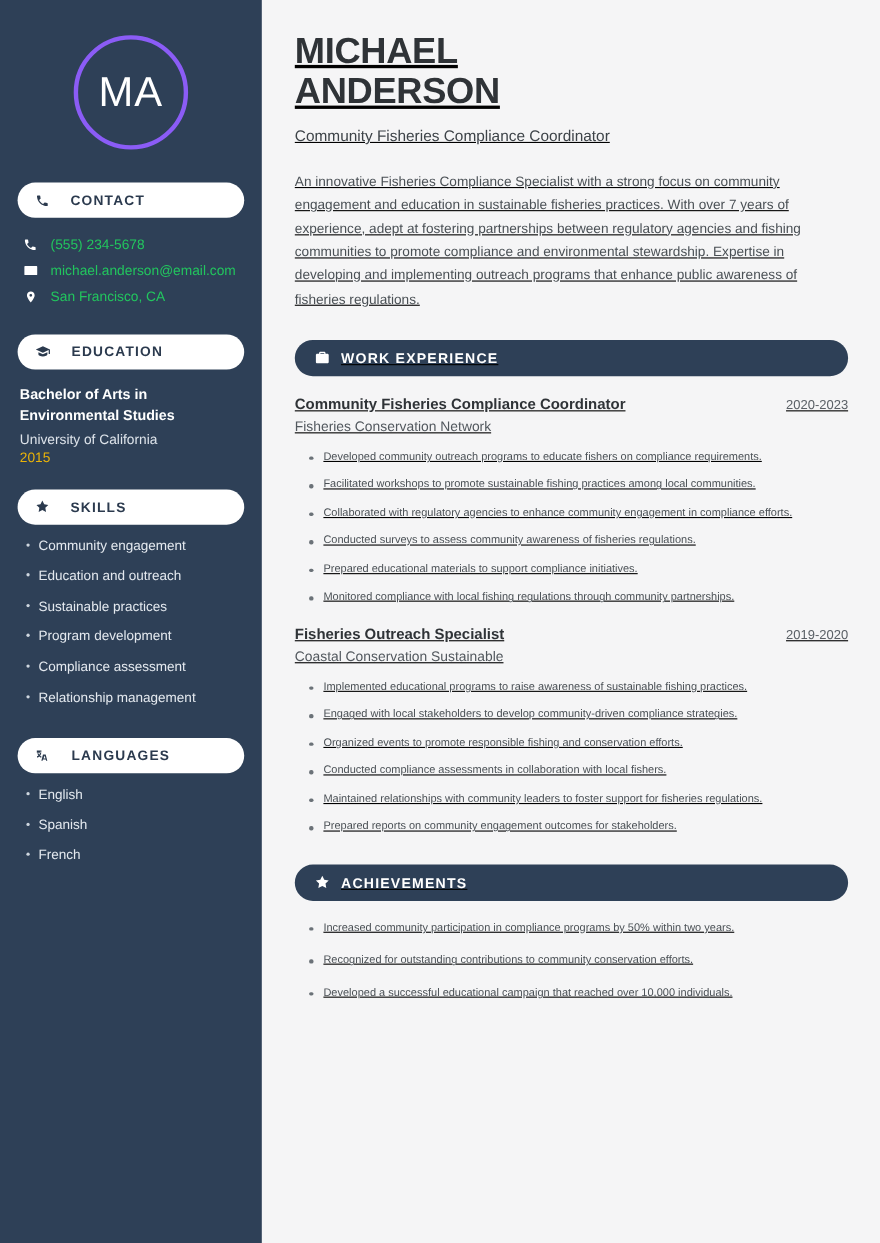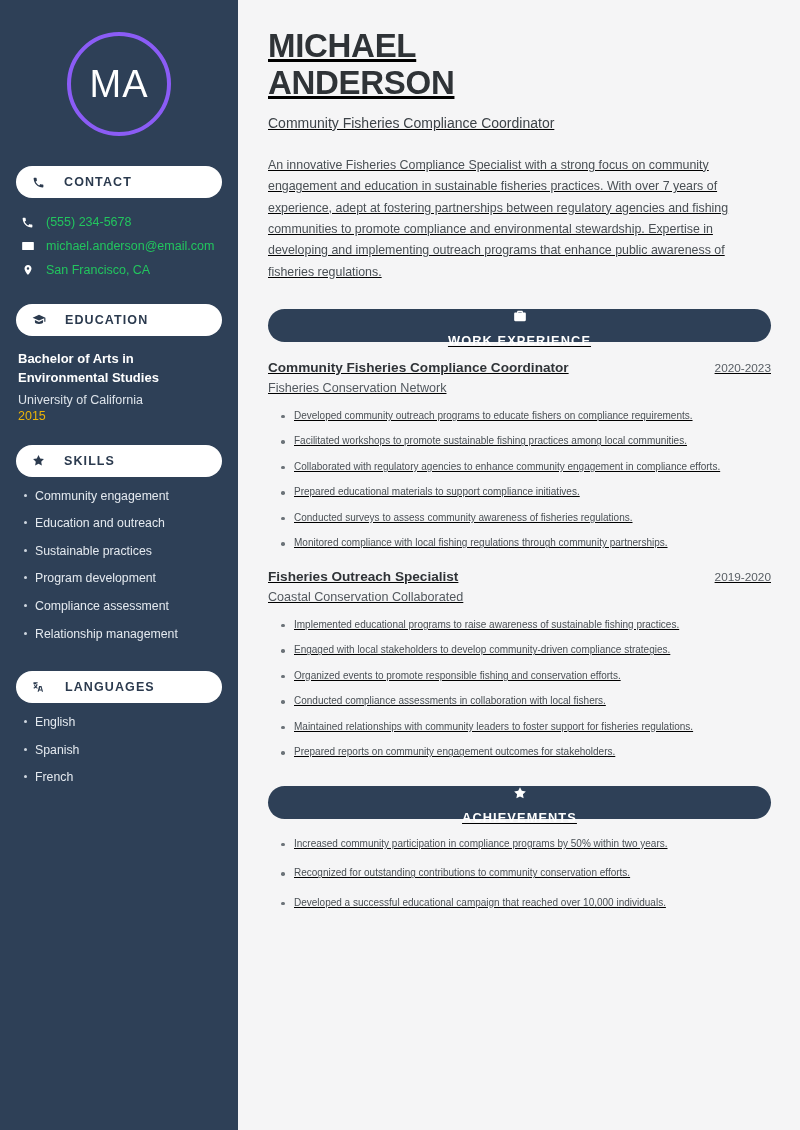--- a/index.html
+++ b/index.html
@@ -148,21 +148,20 @@
     height: 33px;
     display: flex;
     align-items: center;
     gap: 10px;
     padding: 0 18px;
     color: #ffffff;
     font-size: 12.8px;
     font-weight: bold;
     letter-spacing: 1.1px;
     margin-top: 26px;
-    flex-direction: column;
   }
   .sec-bar .sicon { display: flex; align-items: center; }
   .sec-bar .sicon svg { display: block; }
 
   .job { margin-top: 18px; }
   .job-head {
     display: flex;
     justify-content: space-between;
     align-items: baseline;
   }
@@ -331,32 +330,32 @@
     <div class="job">
       <div class="job-head">
         <span class="job-role">Community Fisheries Compliance Coordinator</span>
         <span class="job-dates">2020-2023</span>
       </div>
       <div class="job-org">Fisheries Conservation Network</div>
       <ul class="jbullets">
         <li>Developed community outreach programs to educate fishers on compliance requirements.</li>
         <li>Facilitated workshops to promote sustainable fishing practices among local communities.</li>
         <li>Collaborated with regulatory agencies to enhance community engagement in compliance efforts.</li>
+        <li>Conducted surveys to assess community awareness of fisheries regulations.</li>
         <li>Prepared educational materials to support compliance initiatives.</li>
-        <li>Conducted surveys to assess community awareness of fisheries regulations.</li>
         <li>Monitored compliance with local fishing regulations through community partnerships.</li>
       </ul>
     </div>
 
     <div class="job">
       <div class="job-head">
         <span class="job-role">Fisheries Outreach Specialist</span>
         <span class="job-dates">2019-2020</span>
       </div>
-      <div class="job-org">Coastal Conservation Collaborated</div>
+      <div class="job-org">Coastal Conservation Sustainable</div>
       <ul class="jbullets">
         <li>Implemented educational programs to raise awareness of sustainable fishing practices.</li>
         <li>Engaged with local stakeholders to develop community-driven compliance strategies.</li>
         <li>Organized events to promote responsible fishing and conservation efforts.</li>
         <li>Conducted compliance assessments in collaboration with local fishers.</li>
         <li>Maintained relationships with community leaders to foster support for fisheries regulations.</li>
         <li>Prepared reports on community engagement outcomes for stakeholders.</li>
       </ul>
     </div>
 

